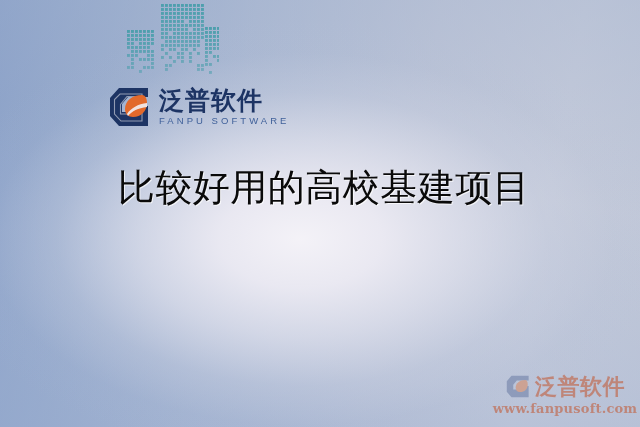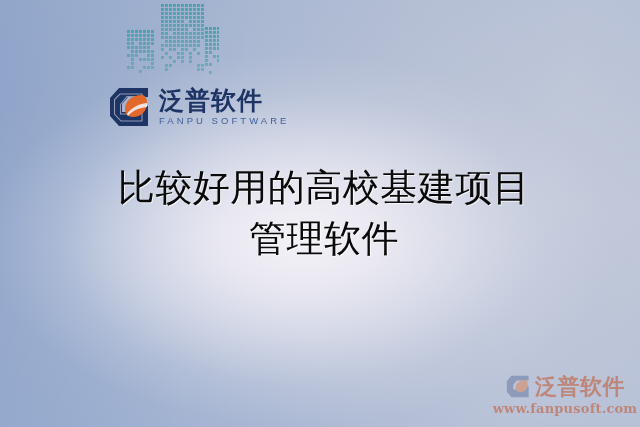--- a/index.html
+++ b/index.html
@@ -428,21 +428,20 @@
       <path d="M20 30 C24 25 30 22 39 21 L39 17 C30 18 23 22 19 28 Z" fill="#f2f0f4" opacity="0.9"></path>
     </svg>
     <div id="brand-words">
       <div id="brand-cn">泛普软件</div>
       <div id="brand-en">FANPU SOFTWARE</div>
     </div>
   </div>
 
   <div id="headline">
     <span class="hl-line">比较好用的高校基建项目</span>
-    <span class="hl-line">管理软件</span>
   </div>
 
   <div id="watermark">
     <div id="wm-row">
       <svg id="wm-mark" viewBox="0 0 44 42" aria-hidden="true">
         <path d="M11 3 L40 3 L40 11 L20 11 L14 18 L14 26 L23 26 L30 20 L40 20 L40 39 L11 39 L3 30 L3 12 Z" fill="#6d7ea6"></path>
         <path d="M34 10 C25 10 18 15.5 18 23 C18 27.5 21 30.5 25.5 30.5 C33 30.5 38.5 25 38.5 17.5 C38.5 13 36.8 10 34 10 Z" fill="#d98a63"></path>
       </svg>
       <div id="wm-cn">泛普软件</div>
     </div>

